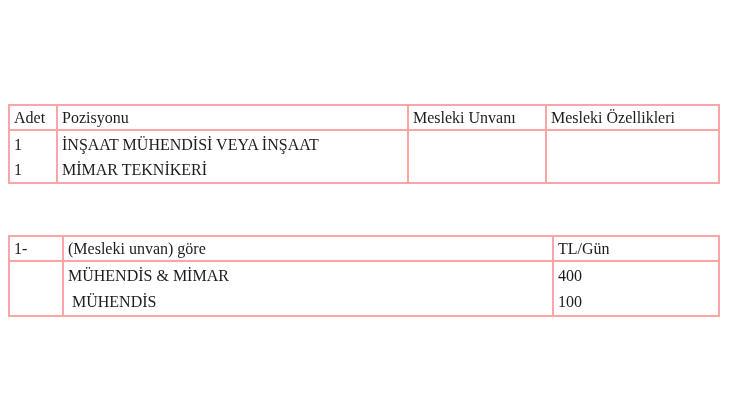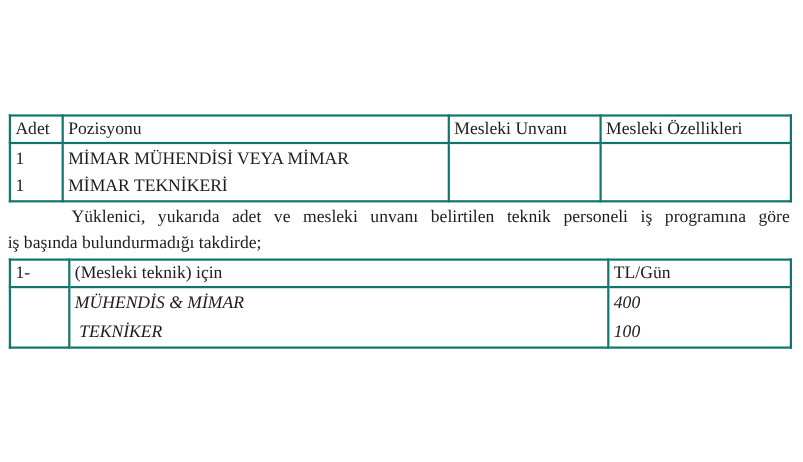--- a/index.html
+++ b/index.html
@@ -17,21 +17,21 @@
     font-size: 16px;
     overflow: hidden;
   }
   table {
     border-collapse: collapse;
     table-layout: fixed;
     position: absolute;
     background: #ffffff;
   }
   td {
-    border: 2px solid #0f766e;
+    border: 2px solid #fca5a5;
     vertical-align: top;
     padding: 1px 2px 0 4px;
     font-size: 16px;
     font-weight: normal;
     text-align: left;
   }
   
   .t1 { left: 8px; top: 104px; width: 710px; }
   .t1 .hdr td { height: 22px; line-height: 22px; white-space: nowrap; }
   .t1 .bd td { height: 49px; }
@@ -47,21 +47,21 @@
   .clause .l1 {
     padding-left: 58px;
     text-align: justify;
     text-align-last: justify;
   }
   .clause .l2 { text-align: left; }
   
   .t2 { left: 8px; top: 235px; width: 710px; }
   .t2 .hdr td { height: 22px; line-height: 22px; white-space: nowrap; }
   .t2 .bd td { height: 51px; }
-  .t2 .cellline { line-height: 26px; white-space: nowrap; font-style: italic; }
+  .t2 .cellline { line-height: 26px; white-space: nowrap; }
   .indent1 { padding-left: 4px; }
 </style>
 </head>
 <body>
 
 <div class="doc">
 
   <table class="t1">
     <colgroup>
       <col style="width:48px">
@@ -75,51 +75,47 @@
       <td>Pozisyonu</td>
       <td>Mesleki Unvanı</td>
       <td>Mesleki Özellikleri</td>
     </tr>
     <tr class="bd">
       <td>
         <div class="cellline">1</div>
         <div class="cellline">1</div>
       </td>
       <td>
-        <div class="cellline">MİMAR MÜHENDİSİ VEYA MİMAR</div>
+        <div class="cellline">İNŞAAT MÜHENDİSİ VEYA İNŞAAT</div>
         <div class="cellline">MİMAR TEKNİKERİ</div>
       </td>
       <td></td>
       <td></td>
     </tr>
   </tbody>
     </table>
 
-  <div class="clause">
-    <div class="l1">Yüklenici, yukarıda adet ve mesleki unvanı belirtilen teknik personeli iş programına göre</div>
-    <div class="l2">iş başında bulundurmadığı takdirde;</div>
-  </div>
 
   <table class="t2">
     <colgroup>
       <col style="width:54px">
       <col style="width:490px">
       <col style="width:166px">
     </colgroup>
     <tbody>
         <tr class="hdr">
       <td>1-</td>
-      <td>(Mesleki teknik) için</td>
+      <td>(Mesleki unvan) göre</td>
       <td>TL/Gün</td>
     </tr>
     <tr class="bd">
       <td></td>
       <td>
         <div class="cellline">MÜHENDİS &amp; MİMAR</div>
-        <div class="cellline indent1">TEKNİKER</div>
+        <div class="cellline indent1">MÜHENDİS</div>
       </td>
       <td>
         <div class="cellline">400</div>
         <div class="cellline">100</div>
       </td>
     </tr>
   </tbody>
     </table>
 
 </div>

